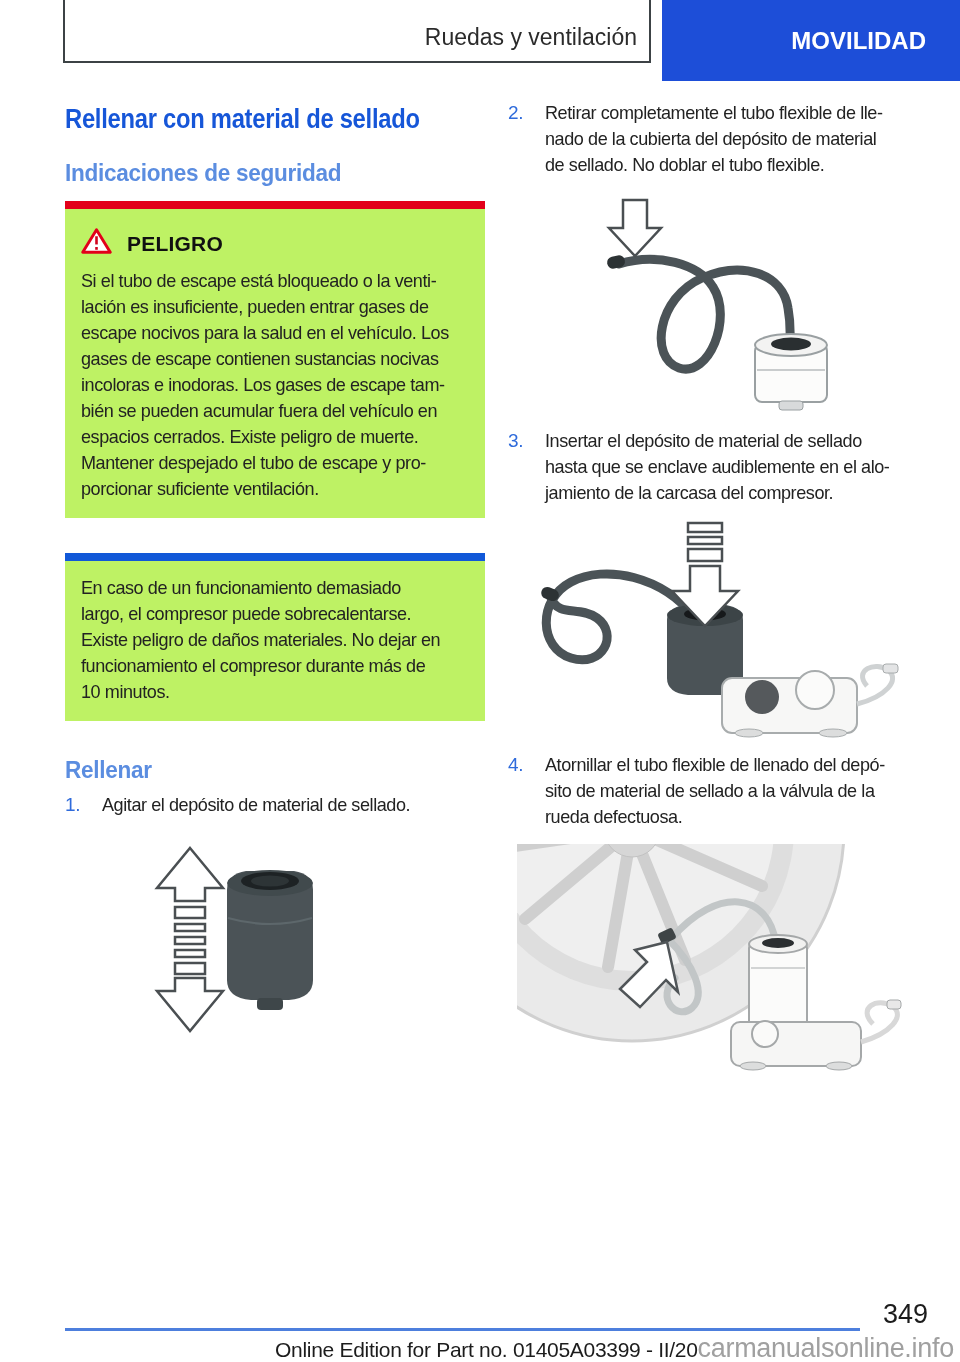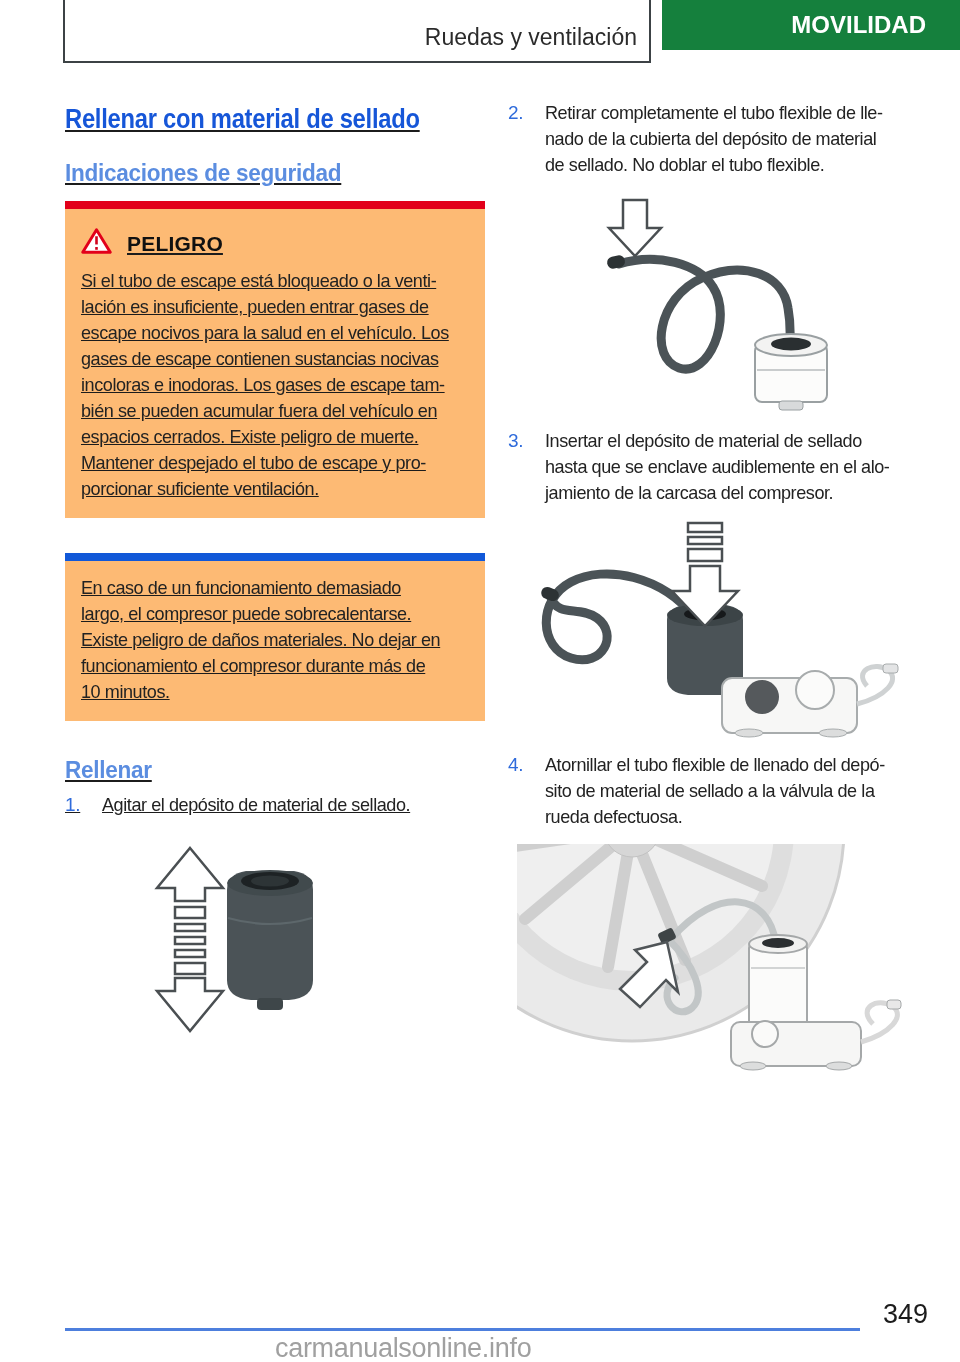--- a/index.html
+++ b/index.html
@@ -8,39 +8,39 @@
     background:#ffffff;font-family:"Liberation Sans", sans-serif;color:#1c1c1c;
   }
   
   .hdr-box{
     position:absolute;left:63px;top:-14px;width:588px;height:77px;
     background:#fff;border:2px solid #3c4245;box-sizing:border-box;
     display:flex;align-items:flex-end;justify-content:flex-end;
     padding:0 12px 10px 0;font-size:23px;color:#2b2b2b;
   }
   .hdr-tab{
-    position:absolute;left:662px;top:0;right:0;height:50px;background:#15803d;
+    position:absolute;left:662px;top:0;right:0;height:81px;background:#1d4ed8;
     color:#fff;font-weight:bold;font-size:24px;
     display:flex;align-items:center;justify-content:flex-end;padding-right:34px;
   }
   
-  .col-left{position:absolute;left:65px;top:100px;width:420px;text-decoration:underline;}
+  .col-left{position:absolute;left:65px;top:100px;width:420px;}
   .col-right{position:absolute;left:508px;top:100px;width:418px;}
   .page-title{
     font-size:27px;font-weight:bold;color:#1656d8;margin:4px 0 24px 0;
     transform:scaleX(.88);transform-origin:0 0;white-space:nowrap;letter-spacing:-.3px;
   }
   .sub-heading{
     font-size:24px;font-weight:bold;color:#5b8de0;margin:0 0 14px 0;
     transform:scaleX(.94);transform-origin:0 0;white-space:nowrap;letter-spacing:-.3px;
   }
   .refill-heading{margin-top:0;margin-bottom:8px;}
   
   .warnbox{
-    background:#fdba74;margin-bottom:35px;padding:14px 16px 16px 16px;
+    background:#bef264;margin-bottom:35px;padding:14px 16px 16px 16px;
   }
   .warnbox.danger{border-top:8px solid #e2001a;}
   .warnbox.notice{border-top:8px solid #1158d8;}
   .warn-title{
     display:flex;align-items:center;gap:15px;
     font-size:21px;font-weight:bold;color:#111;margin:4px 0 8px 0;letter-spacing:.2px;
   }
   .warn-text{
     font-size:19px;line-height:26px;color:#222;letter-spacing:-.45px;
     transform:scaleX(.95);transform-origin:0 0;
@@ -233,14 +233,15 @@
     <ellipse cx="236" cy="222" rx="13" ry="4" fill="#dcdddd" stroke="#a5a8a9"></ellipse>
     <ellipse cx="322" cy="222" rx="13" ry="4" fill="#dcdddd" stroke="#a5a8a9"></ellipse>
     <path d="M344 198 C372 190 390 172 375 162 C360 153 340 164 356 180" fill="none" stroke="#d8d8d8" stroke-width="5"></path>
     <rect x="370" y="156" width="14" height="9" rx="3" fill="#e8e8e8" stroke="#a5a8a9"></rect>
   </svg>
 </div>
 
 <div class="pagenum">349</div>
 <div class="footer-rule"></div>
 <div class="footer-text">
+  <span class="edition">Online Edition for Part no. 01405A03399 - II/20</span>
     <span class="watermark">carmanualsonline.info</span>
 </div>
 
 </body></html>

